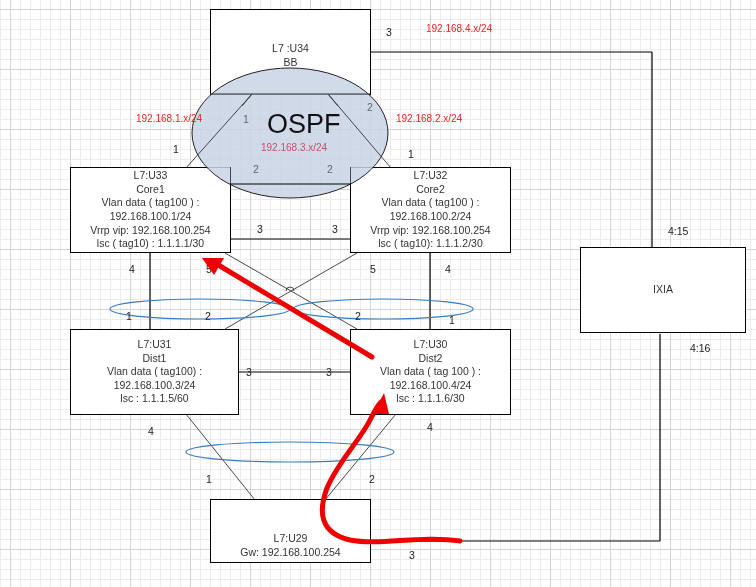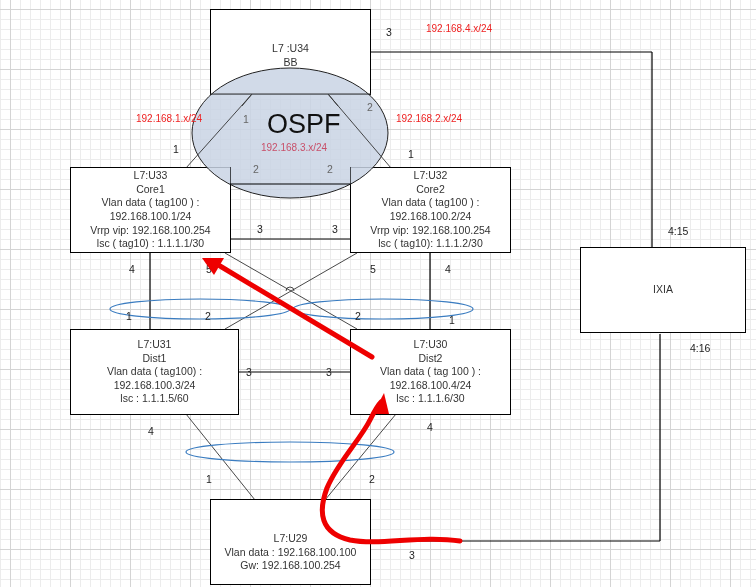--- a/index.html
+++ b/index.html
@@ -118,23 +118,22 @@
 </div>
 
 <div class="node" style="left:350px;top:329px;width:161px;height:86px;">
   <span>L7:U30</span>
   <span>Dist2</span>
   <span>Vlan data ( tag 100 ) :</span>
   <span>192.168.100.4/24</span>
   <span>lsc : 1.1.1.6/30</span>
 </div>
 
-<div class="node" style="left:210px;top:499px;width:161px;height:86px;justify-content:flex-start;padding-top:32px;">
+<div class="node" style="left:210px;top:499px;width:161px;height:64px;justify-content:flex-start;padding-top:32px;">
   <span>L7:U29</span>
-  <span>Vlan data : 192.168.100.100</span>
   <span>Gw: 192.168.100.254</span>
 </div>
 
 <div class="node" style="left:580px;top:247px;width:166px;height:86px;">
   <span>IXIA</span>
 </div>
 
 <div class="ospf-title" style="left:267px;top:109px;">OSPF</div>
 <div class="net" style="left:136px;top:113px;">192.168.1.x/24</div>
 <div class="net" style="left:396px;top:113px;">192.168.2.x/24</div>

